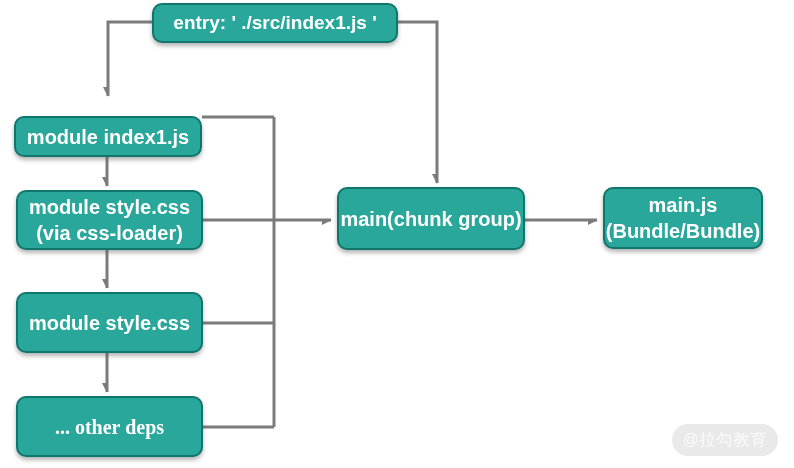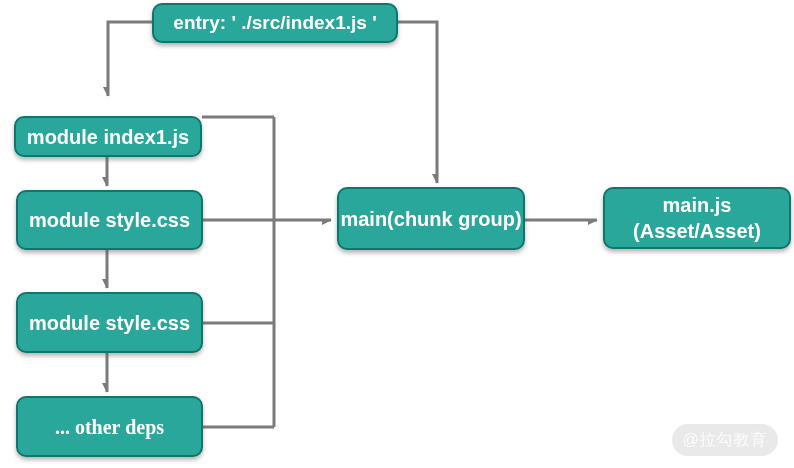--- a/index.html
+++ b/index.html
@@ -28,21 +28,21 @@
     line-height:26px;
     font-size:20px;
   }
   .node span{display:block;white-space:nowrap;}
   .entry{left:152px;top:3px;width:246px;height:40px;font-size:19px;}
   .mod-index1{left:14px;top:100px;width:188px;height:41px;margin-top:16px;}
   .mod-css{left:16px;top:190px;width:187px;height:60px;}
   .mod-style{left:16px;top:292px;width:187px;height:61px;}
   .other-deps{left:16px;top:396px;width:187px;height:61px;font-family:Liberation Serif, serif;}
   .chunk{left:337px;top:187px;width:188px;height:63px;}
-  .bundle{left:603px;top:187px;width:188px;height:62px;justify-content:center;}
+  .bundle{left:603px;top:187px;width:160px;height:62px;justify-content:center;}
   .watermark{
     position:absolute;
     left:672px;top:424px;
     width:106px;height:32px;
     background:#e9e9e9;
     border-radius:16px;
     color:#fbfbfb;
     font-size:16px;
     display:flex;align-items:center;justify-content:center;
     letter-spacing:1px;
@@ -77,36 +77,37 @@
   <div class="node entry">
     <span>entry: ' ./src/index1.js '</span>
   </div>
 
   <div class="node mod-index1">
     <span>module index1.js</span>
   </div>
 
   <div class="node mod-css">
     <span>module style.css</span>
+    <span>(via css-loader)</span>
   </div>
 
   <div class="node mod-style">
     <span>module style.css</span>
   </div>
 
   <div class="node other-deps">
     <span>... other deps</span>
   </div>
 
   <div class="node chunk">
     <span>main(chunk group)</span>
   </div>
 
   <div class="node bundle">
     <span>main.js</span>
-    <span>(Asset/Asset)</span>
+    <span>(Bundle/Bundle)</span>
   </div>
 
   <div class="watermark">
     <span>@拉勾教育</span>
   </div>
 
 </div>
 
 </body></html>

